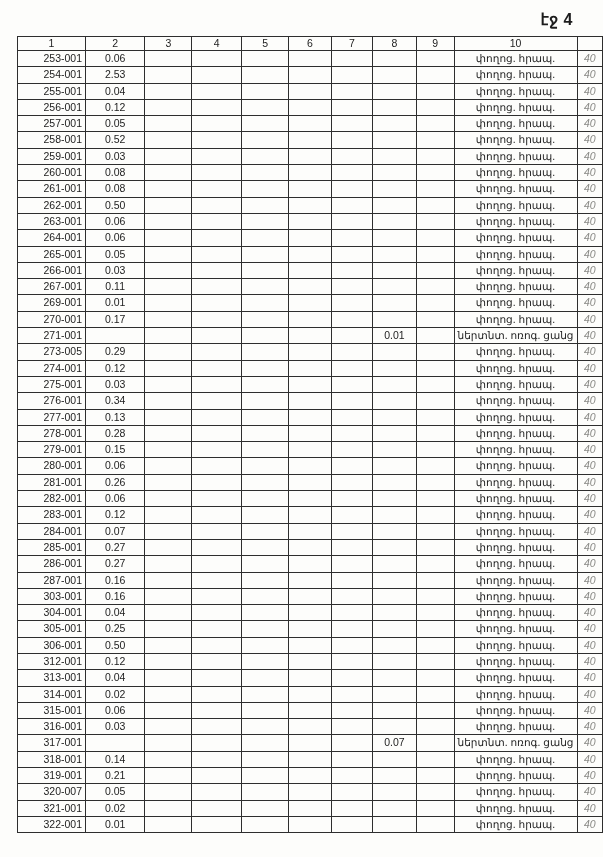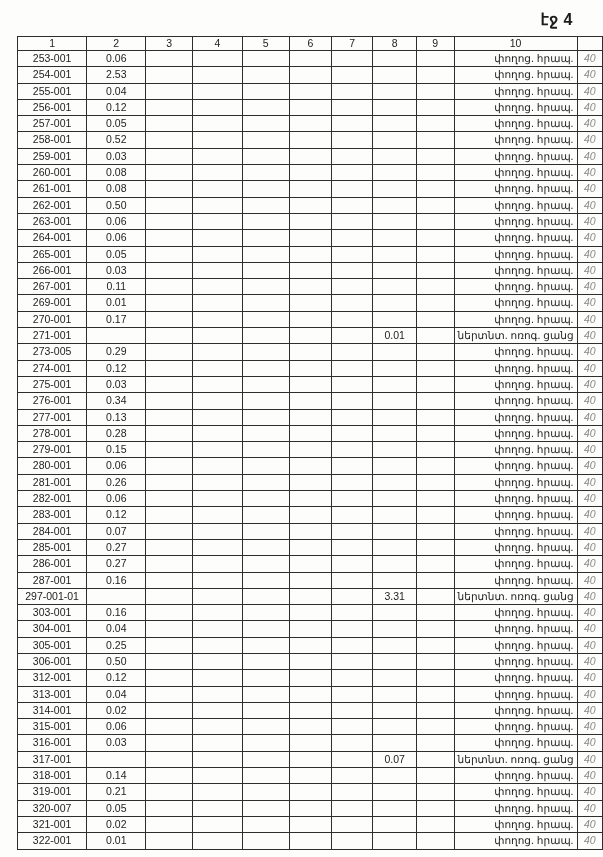--- a/index.html
+++ b/index.html
@@ -24,23 +24,23 @@
     height:15.3px;
     padding:0 3px;
     overflow:hidden;
     white-space:nowrap;
     vertical-align:middle;
   }
   table.doc th{
     font-weight:normal;text-align:center;
     height:13px;line-height:13px;font-size:10.5px;
   }
-  td.c1{text-align:center;}
+  td.c1{text-align:right;}
   td.c2,td.c8{text-align:center;}
-  td.c10{text-align:right;font-size:10px;}
+  td.c10{text-align:center;font-size:10px;}
   th.margin, td.margin{
     border:none;background:transparent;
     font-size:8px;color:#8a8a86;text-align:center;
     padding-left:5px;font-style:italic;
   }
 </style>
 </head>
 <body>
 
 <div class="page-label">էջ 4</div>
@@ -498,33 +498,20 @@
         <td class="c4"></td>
         <td class="c5"></td>
         <td class="c6"></td>
         <td class="c7"></td>
         <td class="c8"></td>
         <td class="c9"></td>
         <td class="c10">փողոց. հրապ.</td>
         <td class="margin">40</td>
       </tr>
       <tr>
-        <td class="c1">297-001-01</td>
-        <td class="c2"></td>
-        <td class="c3"></td>
-        <td class="c4"></td>
-        <td class="c5"></td>
-        <td class="c6"></td>
-        <td class="c7"></td>
-        <td class="c8">3.31</td>
-        <td class="c9"></td>
-        <td class="c10">ներտնտ. ոռոգ. ցանց</td>
-        <td class="margin">40</td>
-      </tr>
-      <tr>
         <td class="c1">303-001</td>
         <td class="c2">0.16</td>
         <td class="c3"></td>
         <td class="c4"></td>
         <td class="c5"></td>
         <td class="c6"></td>
         <td class="c7"></td>
         <td class="c8"></td>
         <td class="c9"></td>
         <td class="c10">փողոց. հրապ.</td>

